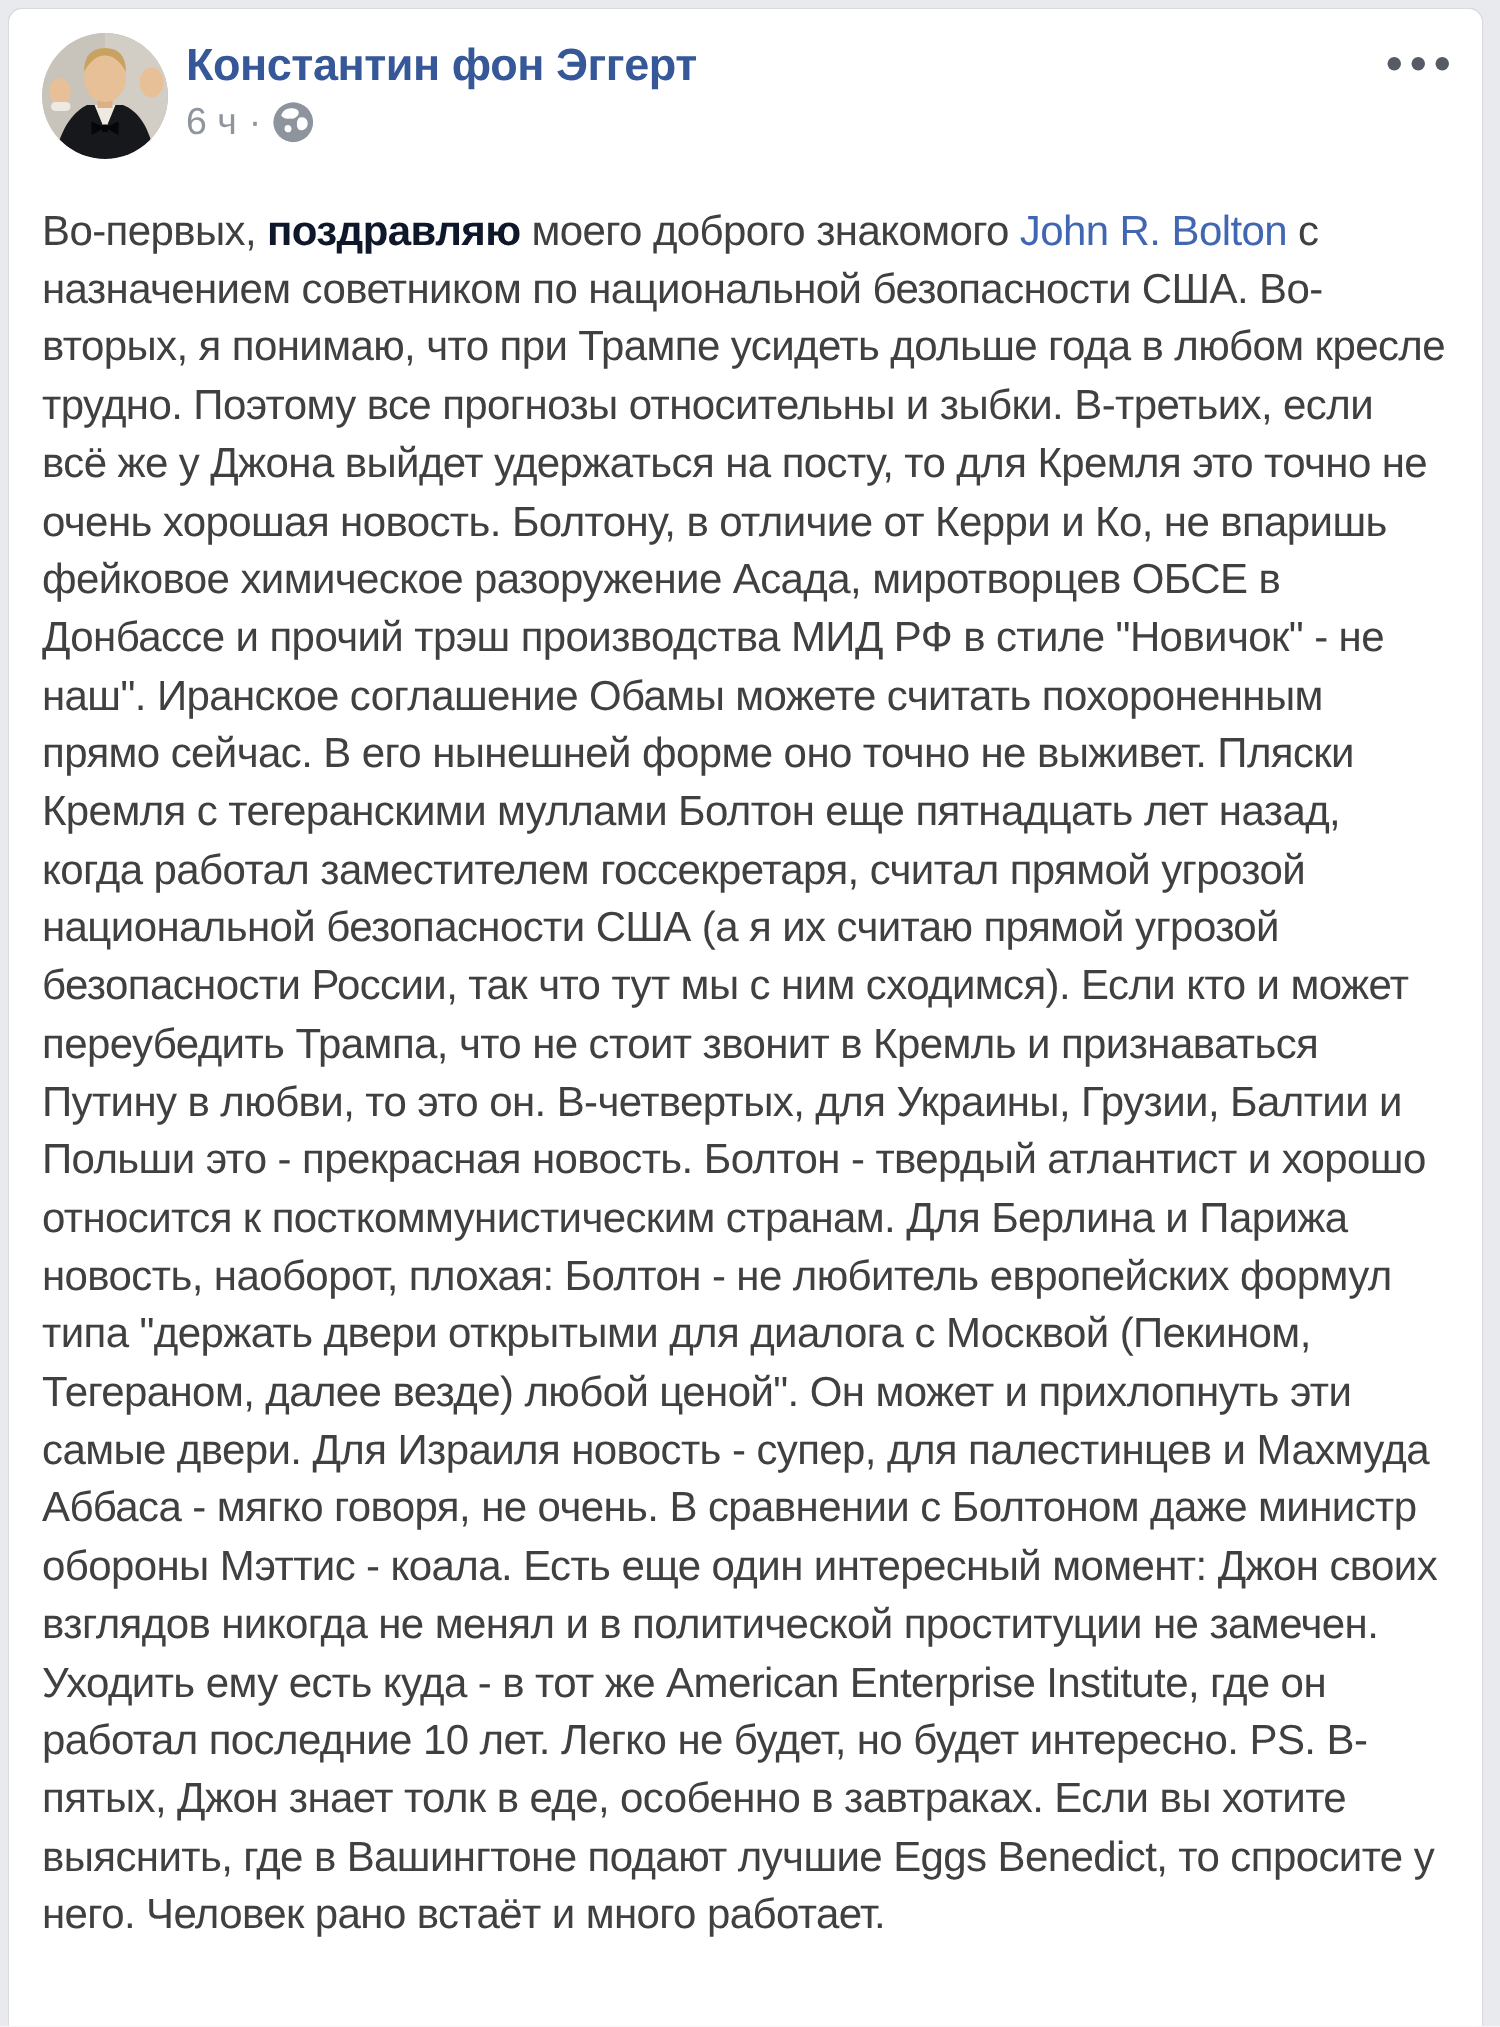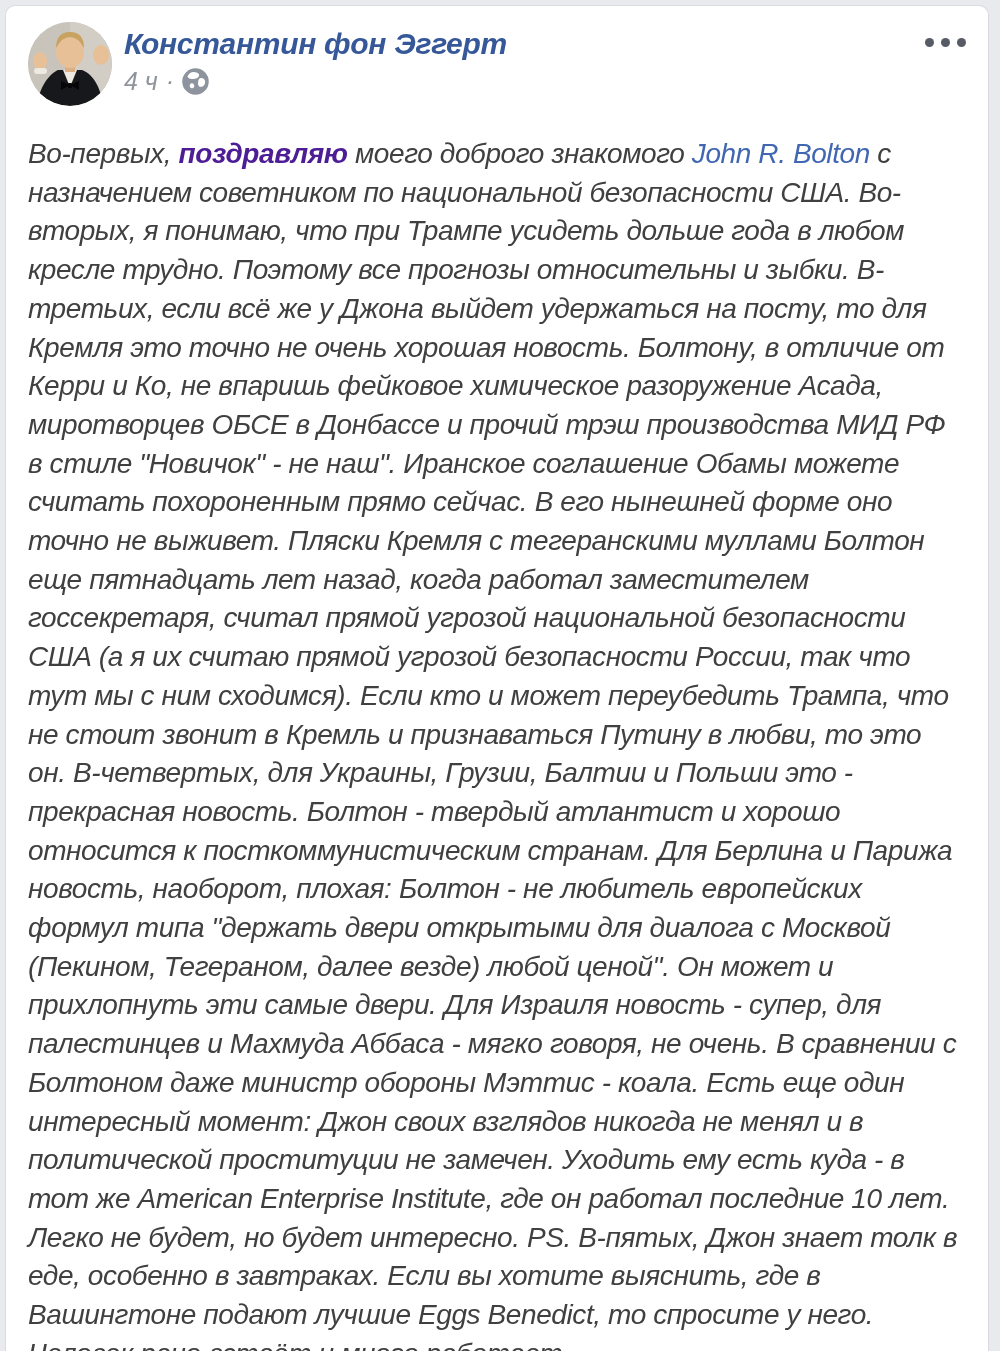--- a/index.html
+++ b/index.html
@@ -2,21 +2,21 @@
 <html><head>
 <meta charset="utf-8">
 <style>
   html,body{margin:0;padding:0;}
   body{
     width:1000px;height:1351px;
     background:#e9eaee;
     font-family:"Liberation Sans","DejaVu Sans",sans-serif;
     -webkit-font-smoothing:antialiased;
   }
-  .page{position:relative;width:1000px;height:1351px;overflow:hidden;font-style:italic;}
+  .page{position:relative;width:1000px;height:1351px;overflow:hidden;}
   .card{
     position:absolute;left:5px;top:5px;width:984px;height:1346px;
     background:#ffffff;
     border:1px solid #d9dbe0;border-bottom:none;
     border-radius:10px 10px 0 0;
     box-sizing:border-box;
     padding-top:16px;
   }
   
   .header{position:relative;min-height:100px;padding:0 16px 0 22px;}
@@ -42,21 +42,21 @@
   }
   .menu .d{width:9px;height:9px;border-radius:50%;background:#565b66;}
   
   .content{
     padding:13px 24px 0 22px;
     font-size:28px;line-height:38.7px;letter-spacing:-0.4px;
     color:#1d2129;
     word-wrap:break-word;
   }
   .seg-normal{color:#404040;}
-  .seg-congrats{color:#4c1d95;font-weight:700;cursor:pointer;}
+  .seg-congrats{color:#0f172a;font-weight:700;cursor:pointer;}
   .seg-link{color:#4267b2;text-decoration:none;cursor:pointer;text-align:right;}
 </style>
 </head>
 <body>
 
 <div class="page">
   <div class="card">
 
     <div class="header">
 
@@ -81,21 +81,21 @@
             <ellipse cx="12" cy="39" rx="7" ry="9" fill="#e7c098"></ellipse>
             <ellipse cx="73" cy="33" rx="8" ry="10" fill="#e7c098"></ellipse>
             <rect x="6" y="46" width="13" height="6" rx="3" fill="#efeae1"></rect>
           </g>
         </svg>
       </div>
 
       <div class="hmeta">
         <a class="author">Константин фон Эггерт</a>
         <div class="sub">
-          <span class="ts">4 ч</span>
+          <span class="ts">6 ч</span>
           <span class="sep">·</span>
           <span class="globe">
             <svg viewBox="0 0 110 110">
               <circle cx="55" cy="55" r="54" fill="#8d949e"></circle>
               <path d="M22,36 Q30,14 54,17 Q74,20 69,34 Q62,47 46,45 Q28,47 22,36 Z" fill="#ffffff"></path>
               <path d="M72,42 Q90,38 94,54 Q96,70 82,76 Q66,80 65,63 Q64,48 72,42 Z" fill="#ffffff"></path>
               <path d="M34,64 Q47,59 50,71 Q51,84 38,82 Q27,78 34,64 Z" fill="#ffffff"></path>
             </svg>
           </span>
         </div>

